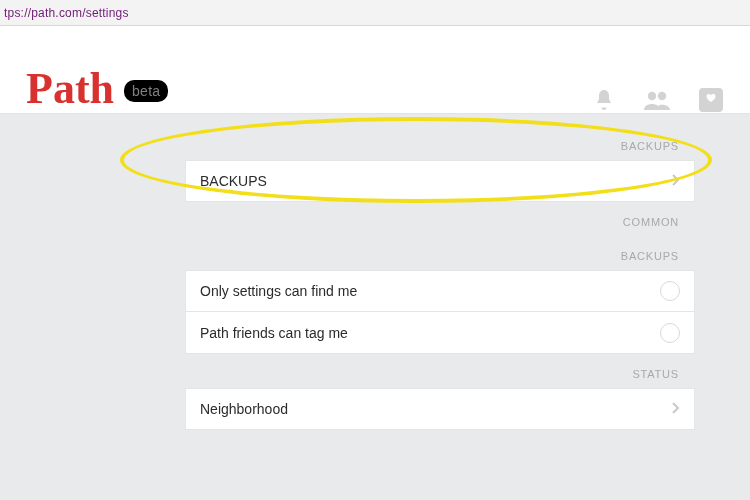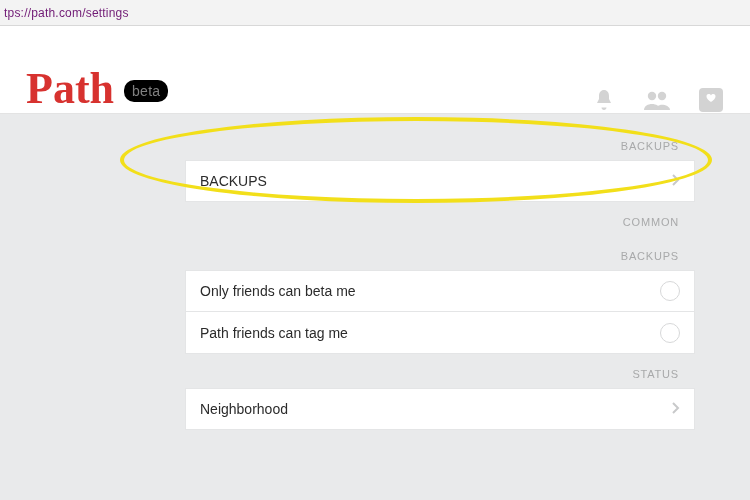--- a/index.html
+++ b/index.html
@@ -166,21 +166,21 @@
         <svg width="10" height="14" viewBox="0 0 10 14" fill="none" stroke="currentColor" stroke-width="2">
             <path d="M3 2l5 5-5 5"></path>
           </svg>
       </span>
     </div>
 
     <div class="section-label">COMMON</div>
 
     <div class="section-label">BACKUPS</div>
     <div class="row">
-      <span>Only friends can beta me</span>
+      <span>Only settings can find me</span>
       <span class="spacer"></span>
       <span class="radio-empty"></span>
     </div>
     <div class="row">
       <span>Path friends can tag me</span>
       <span class="spacer"></span>
       <span class="radio-empty"></span>
     </div>
 
     <div class="section-label">STATUS</div>

